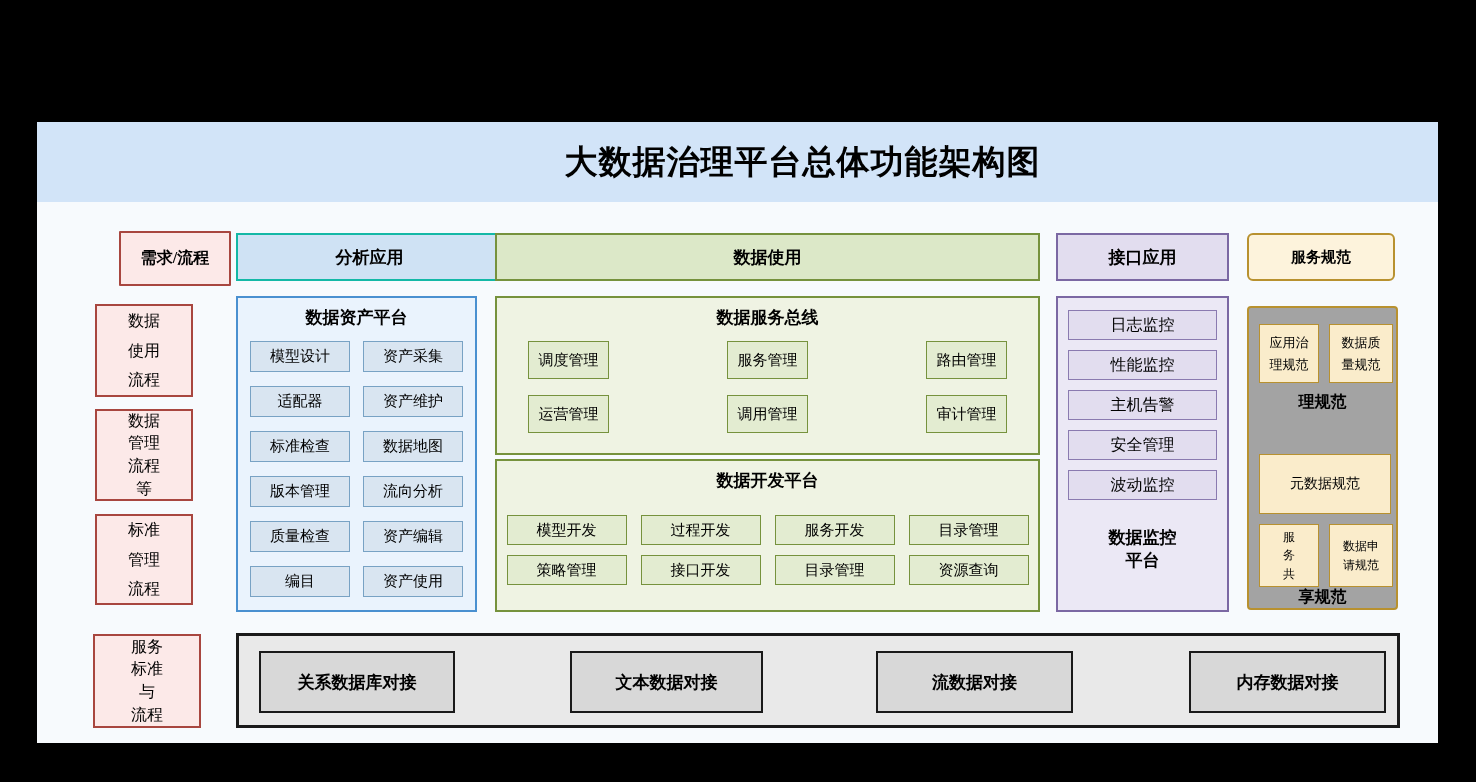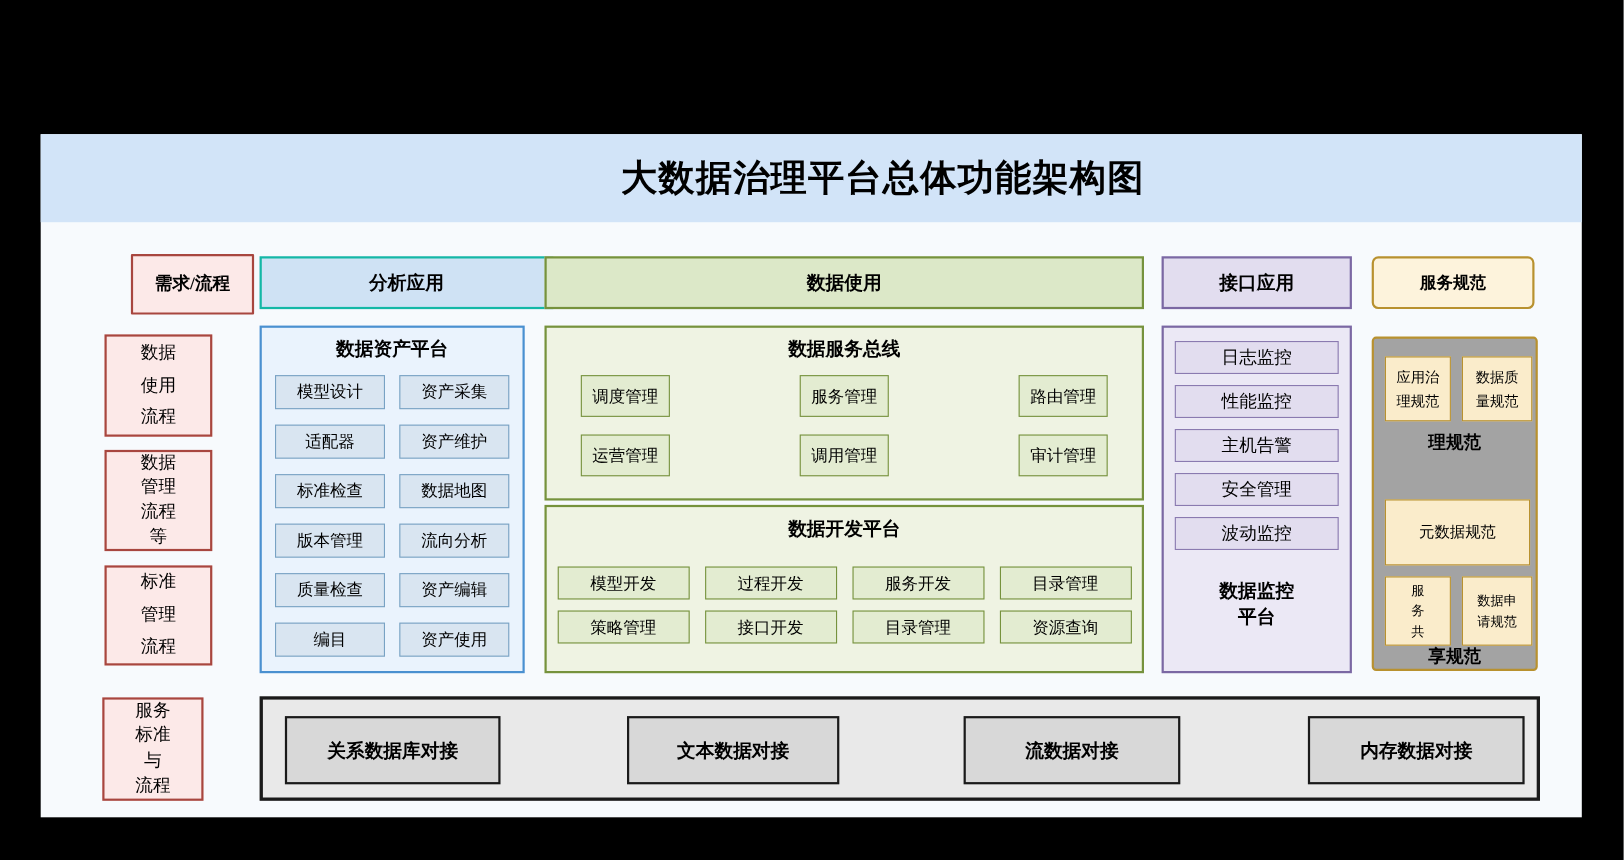--- a/index.html
+++ b/index.html
@@ -22,21 +22,21 @@
   .cbox{display:flex;align-items:center;justify-content:center;text-align:center;}
 
   
   .pink{position:absolute;background:#fce9e8;border:2px solid #a8463f;white-space:pre-line;font-size:16px;}
   .pink-req{left:50px;top:109px;width:112px;height:55px;border-radius:1px;border-width:2.5px;font-weight:bold;margin-left:32px;}
   .lh3{line-height:1.85;}
   .lh4{line-height:1.42;}
   .pink-1{left:58px;top:182px;width:98px;height:93px;}
   .pink-2{left:58px;top:287px;width:98px;height:92px;}
   .pink-3{left:58px;top:392px;width:98px;height:91px;}
-  .pink-4{left:56px;top:512px;width:92px;height:94px;}
+  .pink-4{left:56px;top:512px;width:108px;height:94px;}
 
   
   .col-header{position:absolute;top:111px;height:48px;font-weight:bold;font-size:17px;}
   .hdr-blue{left:199px;width:267px;background:#cfe2f4;border:2px solid #14b8a6;}
   .hdr-green{left:458px;width:545px;background:#dce8c8;border:2px solid #76923d;}
   .hdr-purple{left:1019px;width:173px;background:#e2ddef;border:2px solid #7b68a3;}
   .hdr-cream{left:1210px;width:148px;background:#fdf3dc;border:2px solid #b8912f;border-radius:6px;font-size:15px;}
 
   .panel-title{text-align:center;font-weight:bold;font-size:17px;margin-top:8px;}
 

